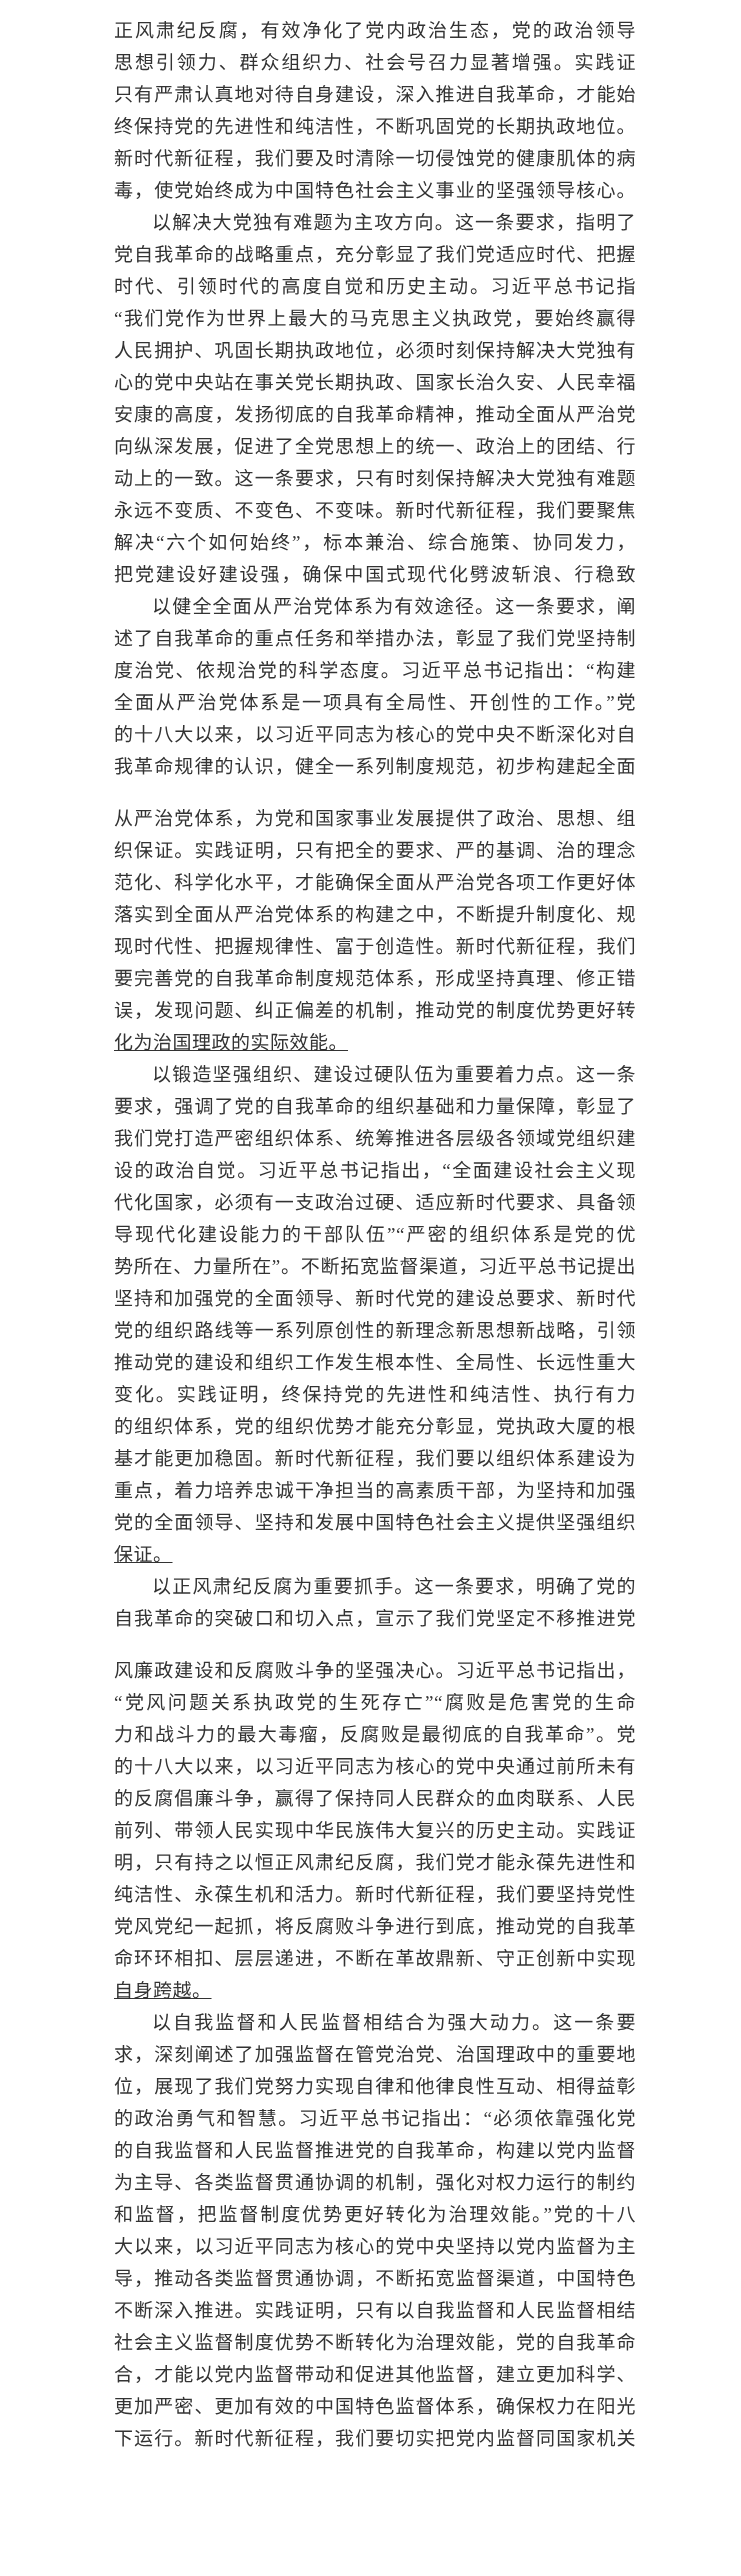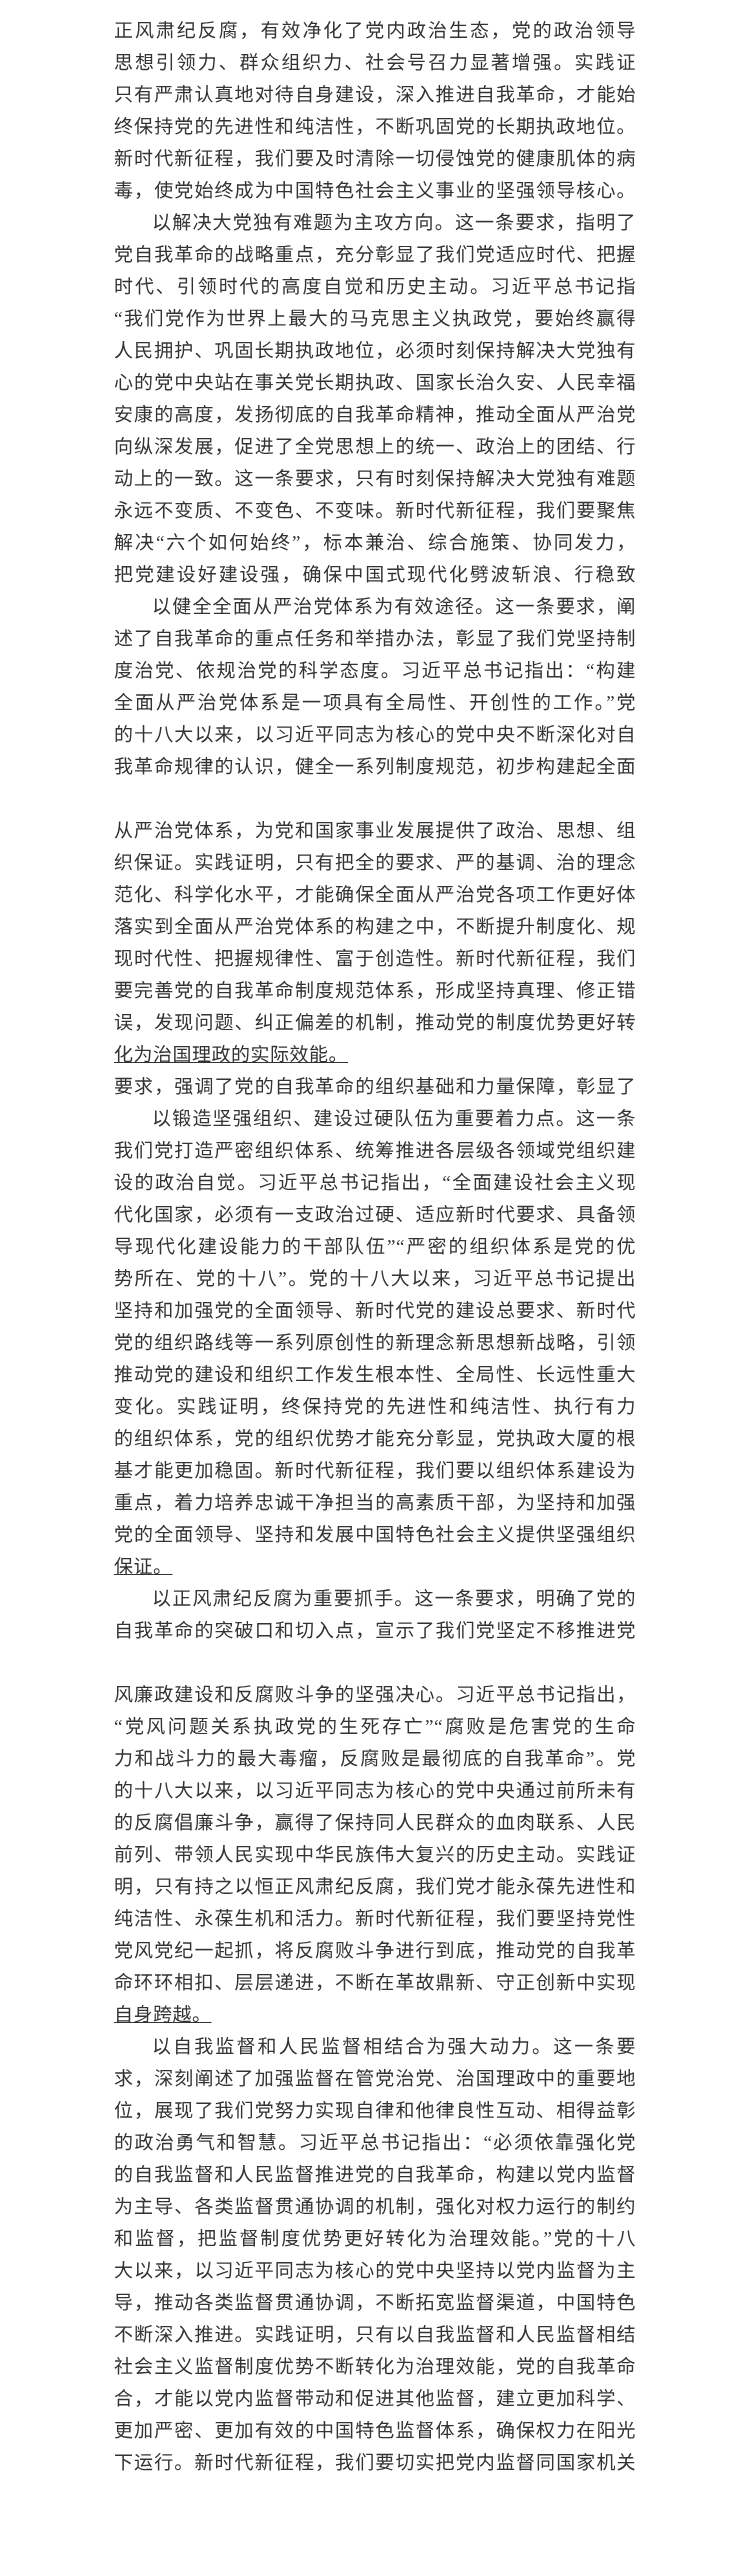--- a/index.html
+++ b/index.html
@@ -31,21 +31,21 @@
     letter-spacing: 0.5px;
   }
   .line.indent {
     text-indent: 2em;
   }
   .line.short {
     text-align-last: left;
     text-decoration: underline;
   }
   .line.page-gap {
-    margin-top: 32px;
+    margin-top: 20px;
   }
 </style>
 </head>
 <body style="background: rgb(255, 255, 255); color: rgb(51, 51, 51);">
 
 <div class="doc" id="doc">
     <div class="paragraph">
       <div class="line">正风肃纪反腐，有效净化了党内政治生态，党的政治领导力、</div>
       <div class="line">思想引领力、群众组织力、社会号召力显著增强。实践证明，</div>
       <div class="line">只有严肃认真地对待自身建设，深入推进自我革命，才能始</div>
@@ -77,27 +77,27 @@
       <div class="line page-gap">从严治党体系，为党和国家事业发展提供了政治、思想、组</div>
       <div class="line">织保证。实践证明，只有把全的要求、严的基调、治的理念</div>
       <div class="line">范化、科学化水平，才能确保全面从严治党各项工作更好体</div>
       <div class="line">落实到全面从严治党体系的构建之中，不断提升制度化、规</div>
       <div class="line">现时代性、把握规律性、富于创造性。新时代新征程，我们</div>
       <div class="line">要完善党的自我革命制度规范体系，形成坚持真理、修正错</div>
       <div class="line">误，发现问题、纠正偏差的机制，推动党的制度优势更好转</div>
       <div class="line short">化为治国理政的实际效能。</div>
     </div>
     <div class="paragraph">
+      <div class="line indent">以锻造坚强组织、建设过硬队伍为重要着力点。这一条</div>
       <div class="line">要求，强调了党的自我革命的组织基础和力量保障，彰显了</div>
-      <div class="line indent">以锻造坚强组织、建设过硬队伍为重要着力点。这一条</div>
       <div class="line">我们党打造严密组织体系、统筹推进各层级各领域党组织建</div>
       <div class="line">设的政治自觉。习近平总书记指出，“全面建设社会主义现</div>
       <div class="line">代化国家，必须有一支政治过硬、适应新时代要求、具备领</div>
       <div class="line">导现代化建设能力的干部队伍”“严密的组织体系是党的优</div>
-      <div class="line">势所在、党的十八”。党的十八大以来，习近平总书记提出</div>
+      <div class="line">势所在、力量所在”。不断拓宽监督渠道，习近平总书记提出</div>
       <div class="line">坚持和加强党的全面领导、新时代党的建设总要求、新时代</div>
       <div class="line">党的组织路线等一系列原创性的新理念新思想新战略，引领</div>
       <div class="line">推动党的建设和组织工作发生根本性、全局性、长远性重大</div>
       <div class="line">变化。实践证明，终保持党的先进性和纯洁性、执行有力</div>
       <div class="line">的组织体系，党的组织优势才能充分彰显，党执政大厦的根</div>
       <div class="line">基才能更加稳固。新时代新征程，我们要以组织体系建设为</div>
       <div class="line">重点，着力培养忠诚干净担当的高素质干部，为坚持和加强</div>
       <div class="line">党的全面领导、坚持和发展中国特色社会主义提供坚强组织</div>
       <div class="line short">保证。</div>
     </div>

